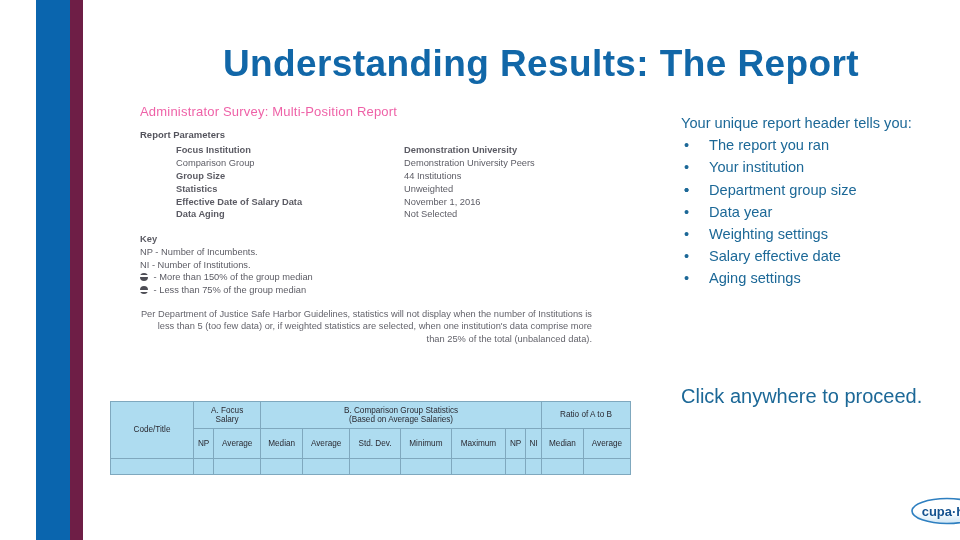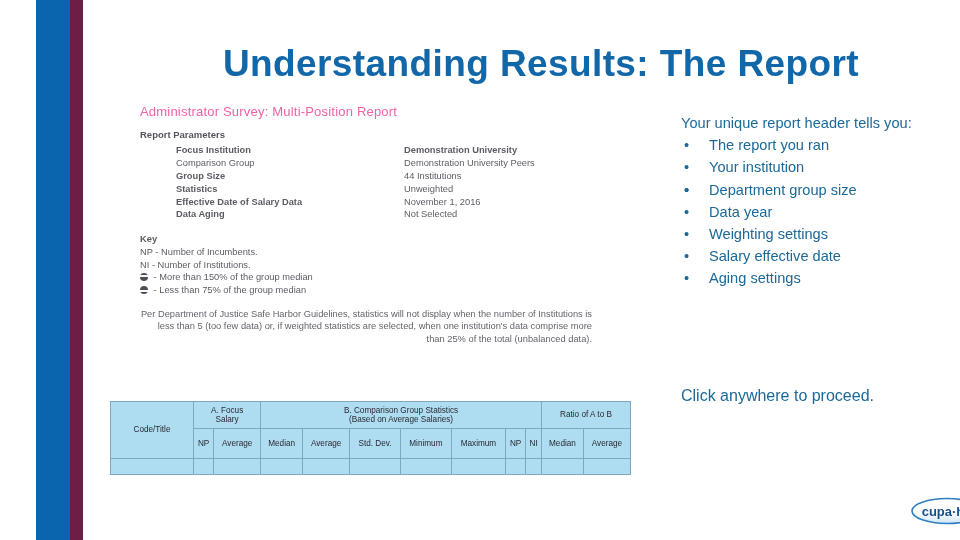--- a/index.html
+++ b/index.html
@@ -207,21 +207,21 @@
   ul.bullets li .dot {
     position: absolute;
     left: 3px;
     top: 0;
   }
   .cta {
     position: absolute;
     left: 645px;
     top: 386px;
     color: #1C6897;
-    font-size: 16px;
+    font-size: 20px;
     line-height: 20px;
   }
 
   
   .logo {
     position: absolute;
     left: 874px;
     top: 496px;
     width: 74px;
     height: 30px;

